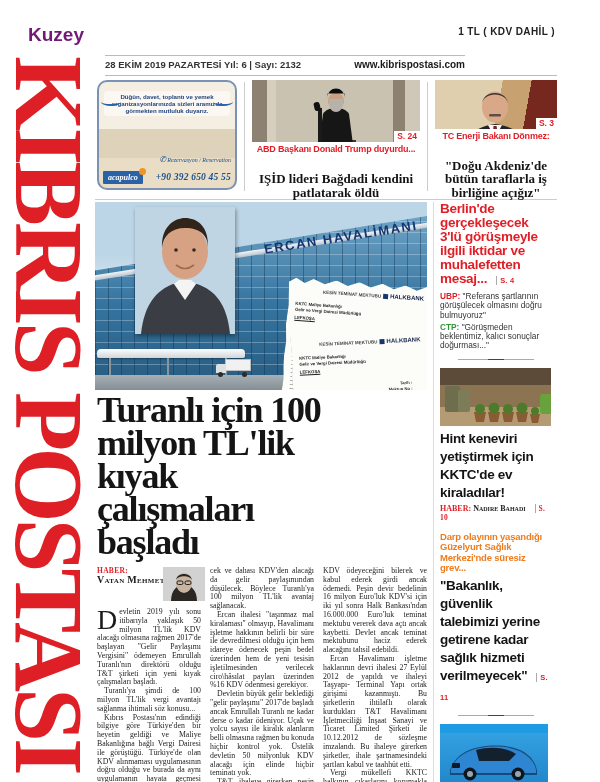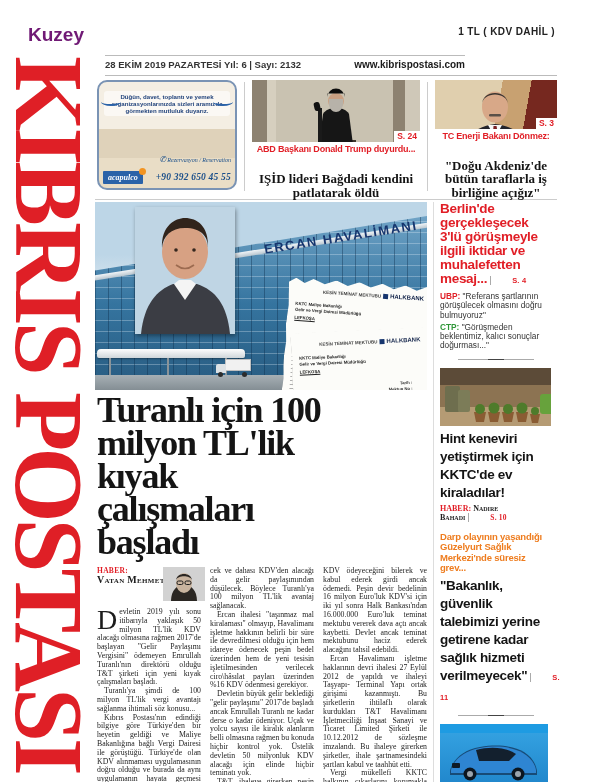--- a/index.html
+++ b/index.html
@@ -106,21 +106,21 @@
 .col p { text-indent:7px; }
 .col p:first-of-type { text-indent:0; }
 .dropcap::first-letter { float:left; font-size:28px; line-height:22px; padding:1px 2px 0 0; }
 .byline { position:relative; width:110px; height:38px; margin-bottom:3px; font-family:"Liberation Serif",serif; }
 .byline .lbl { color:#e11e26; font-weight:700; font-size:7.5px; letter-spacing:.3px; display:block; }
 .byline .name { font-size:10px; font-weight:700; font-variant:small-caps; letter-spacing:.3px; }
 .byline .rphoto { position:absolute; left:66px; top:0; width:42px; height:34px; background:#d6d6d6; overflow:hidden; }
 
 
 .sb-berlin .h { color:#e11e26; font-weight:700; font-size:13.5px; line-height:14px; letter-spacing:-.3px; }
-.pageref { color:#e11e26; font-weight:700; font-size:7.5px; border-left:1px solid #aaa; padding-left:21px; margin-left:3px; letter-spacing:.2px; }
+.pageref { color:#e11e26; font-weight:700; font-size:7.5px; border-left:1px solid #aaa; padding-left:3px; margin-left:9px; letter-spacing:.2px; }
 .sb-quotes { margin-top:4px; font-size:8.3px; line-height:9.3px; color:#333; }
 .sb-quotes p { margin-bottom:3px; }
 .lbl-ubp { color:#e11e26; font-weight:800; }
 .lbl-ctp { color:#2f9638; font-weight:800; }
 .sb-div { width:76px; height:1px; margin:8px auto; background:linear-gradient(90deg,#aaa 0 40%,#444 40% 60%,#aaa 60%); }
 .sb-photo { height:58px; position:relative; overflow:hidden; margin-bottom:4px; background:linear-gradient(180deg,#5c4b38 0 30%,#8c7352 30% 68%,#b59b74 68%); }
 .sb-hemp .h, .sb-darp .h { font-size:13.5px; line-height:18px; font-weight:800; letter-spacing:-.3px; color:#141414; }
 .credit { font-family:"Liberation Serif",serif; font-size:8px; margin-top:2px; color:#222; }
 .credit .lbl { color:#e11e26; font-weight:700; }
 .credit .nm { font-variant:small-caps; font-weight:700; }

